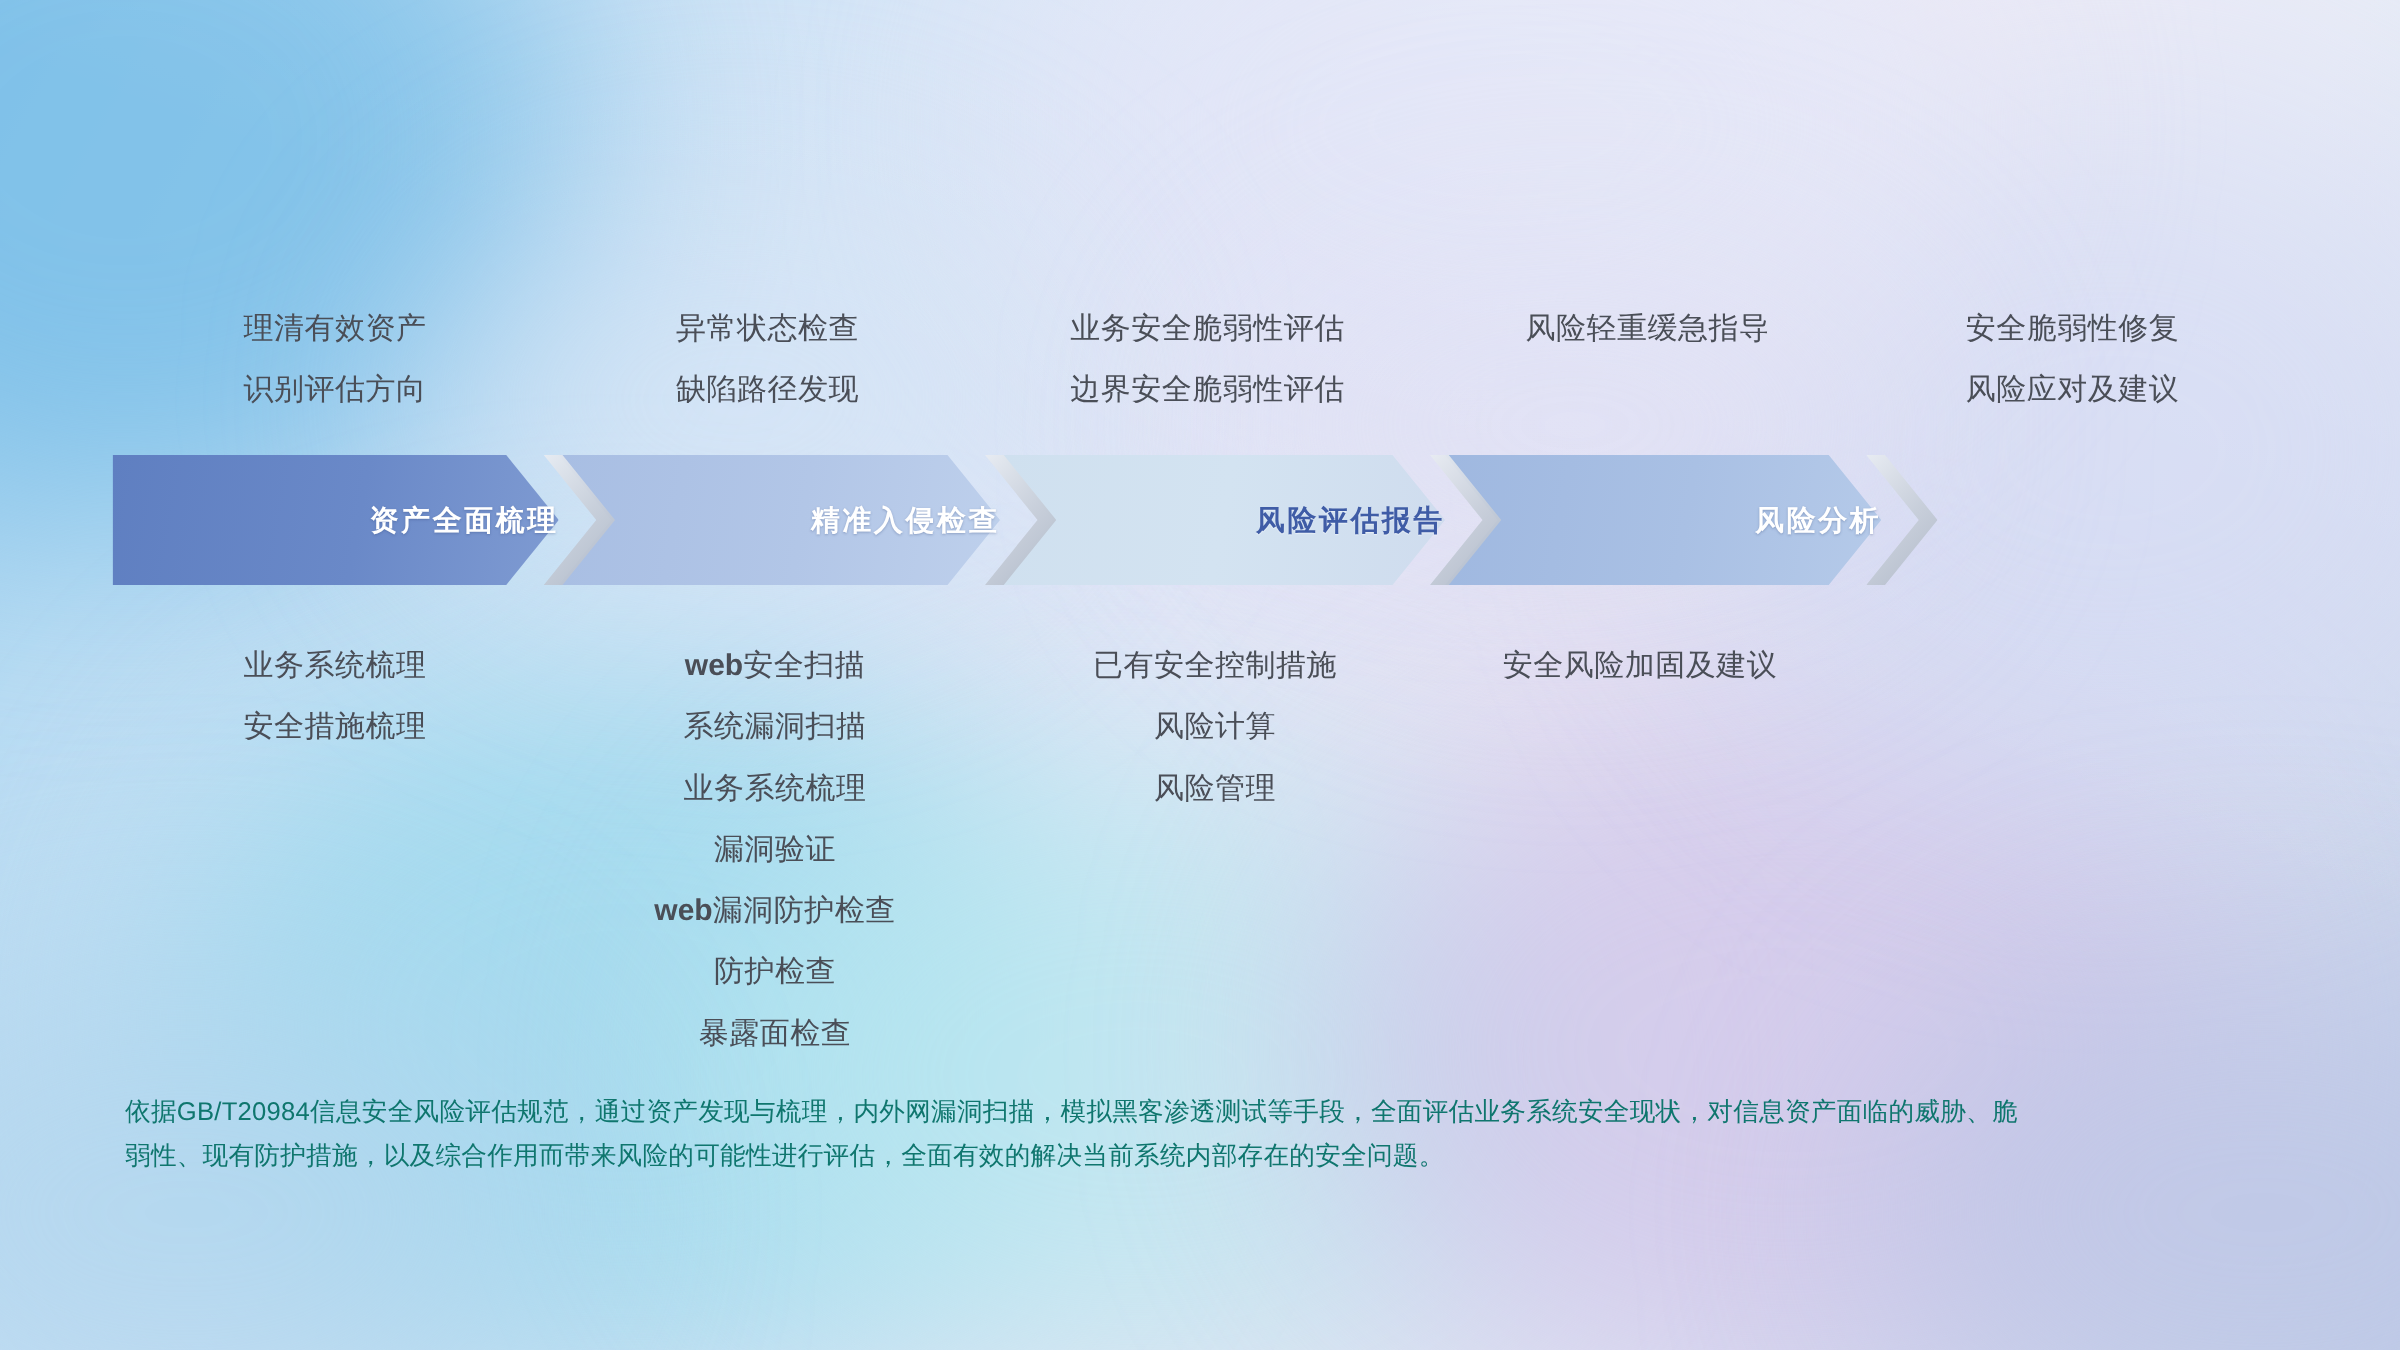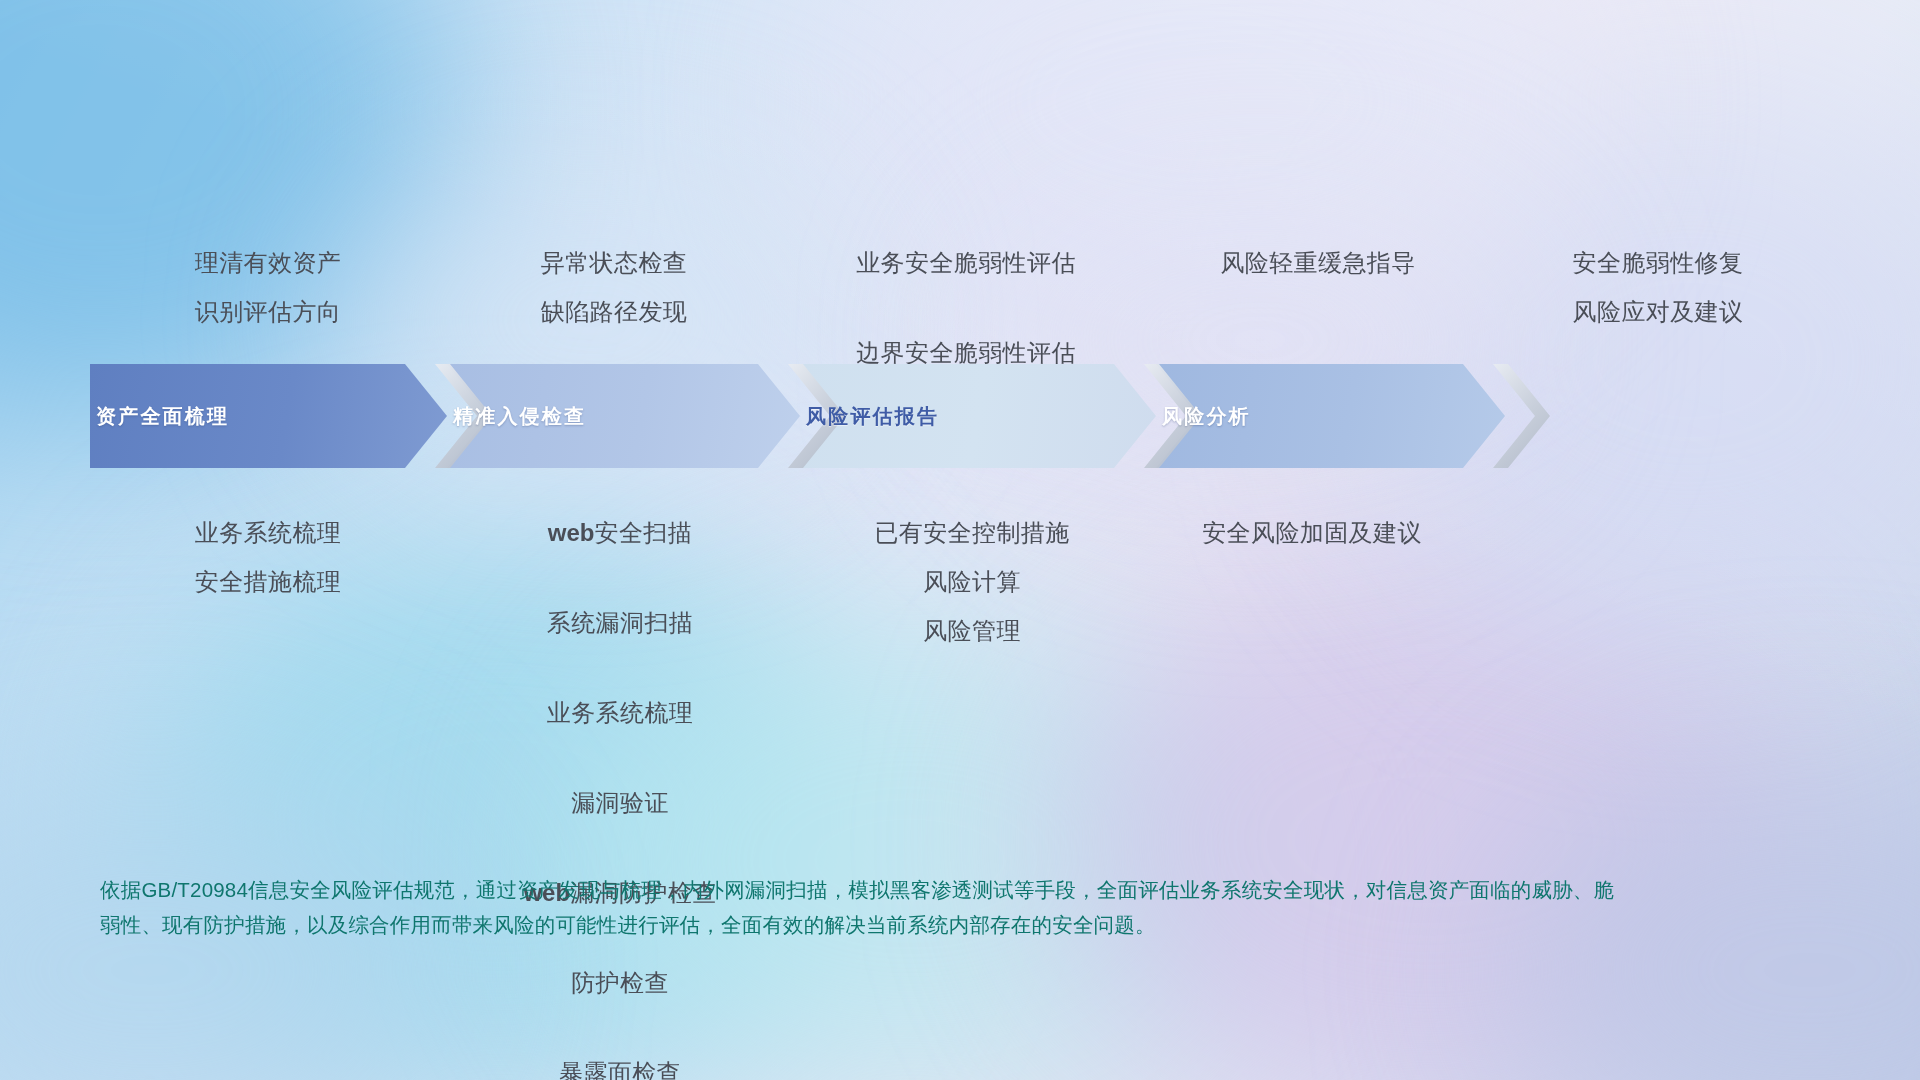--- a/index.html
+++ b/index.html
@@ -98,21 +98,21 @@
   
   #row-top { top: 238px; align-items: flex-start; }
   #row-top .text-col { justify-content: flex-start; }
 
   
   #row-bottom { top: 508px; align-items: flex-start; }
 
   
   .c1 { width: 346px; }
   .c2 { width: 346px; }
-  .c3 { width: 358px; gap: 41px; }
+  .c3 { width: 358px; }
   .c4 { width: 346px; }
   .c5 { width: 334px; }
 
   
   #arrow-band {
     position: absolute;
     left: 90px;
     top: 364px;
     width: 1745px;
     height: 104px;
@@ -122,26 +122,26 @@
   .chev {
     position: relative;
     height: 104px;
     display: flex;
     align-items: center;
     box-sizing: border-box;
   }
   .chev .cap {
     position: relative;
     z-index: 3;
-    font-size: 20px;
+    font-size: 23px;
     font-weight: 700;
     letter-spacing: 2.2px;
     white-space: nowrap;
     width: 100%;
-    text-align: left;
+    text-align: right;
     padding-left: 6px;
   }
 
   
   .chev .shape {
     position: absolute;
     inset: 0;
     z-index: 1;
     clip-path: polygon(0 0, calc(100% - 42px) 0, 100% 50%, calc(100% - 42px) 100%, 0 100%);
   }

